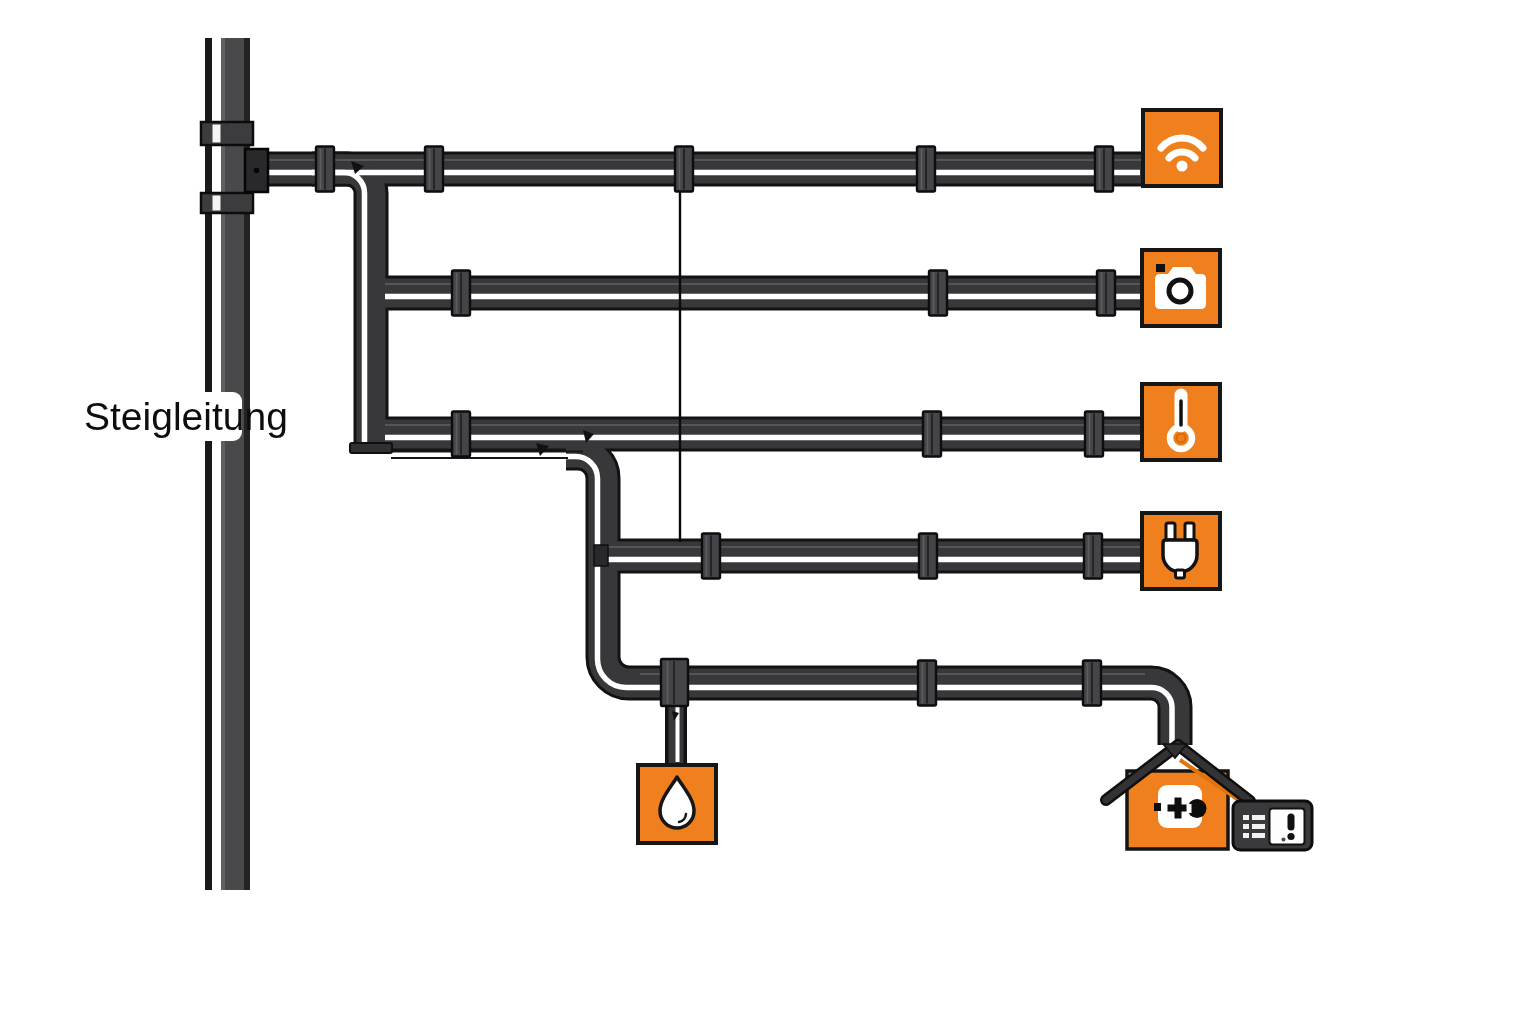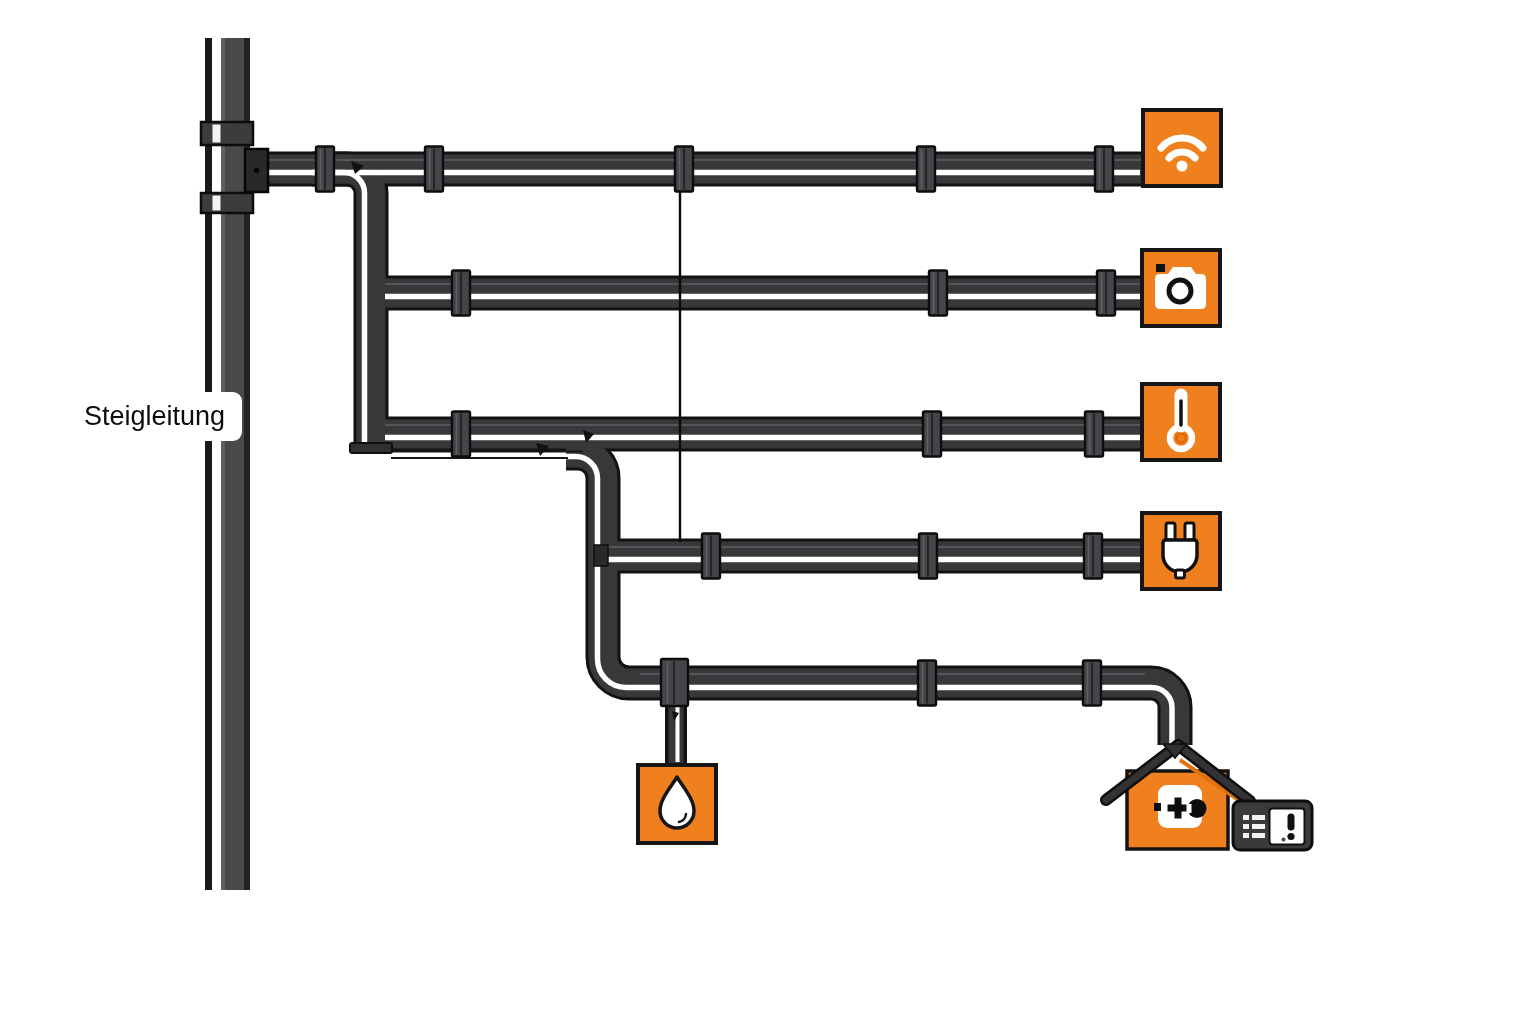--- a/index.html
+++ b/index.html
@@ -4,21 +4,21 @@
 <style>
   html,body{margin:0;padding:0;background:#ffffff;}
   .stage{position:relative;width:1536px;height:1024px;background:#ffffff;overflow:hidden;
          font-family:"Liberation Sans", sans-serif;}
   .pipes-svg{position:absolute;left:0;top:0;}
   .node{position:absolute;width:82px;height:80px;background:#F0801E;border:4px solid #161616;
         box-sizing:border-box;}
   .node svg{display:block;}
   .riser-label{position:absolute;left:72px;top:392px;width:170px;height:49px;background:#ffffff;
         border-radius:9px;display:flex;align-items:center;padding-left:12px;box-sizing:border-box;
-        font-size:27px;color:#0d0d0d;letter-spacing:0px;}
+        font-size:39px;color:#0d0d0d;letter-spacing:0px;}
 </style>
 </head>
 <body>
 
 <div class="stage">
 
   <svg class="pipes-svg" width="1536" height="1024" viewBox="0 0 1536 1024">
 
     <g>
       <rect x="205" y="38" width="7" height="852" fill="#1a1a1c"></rect>

